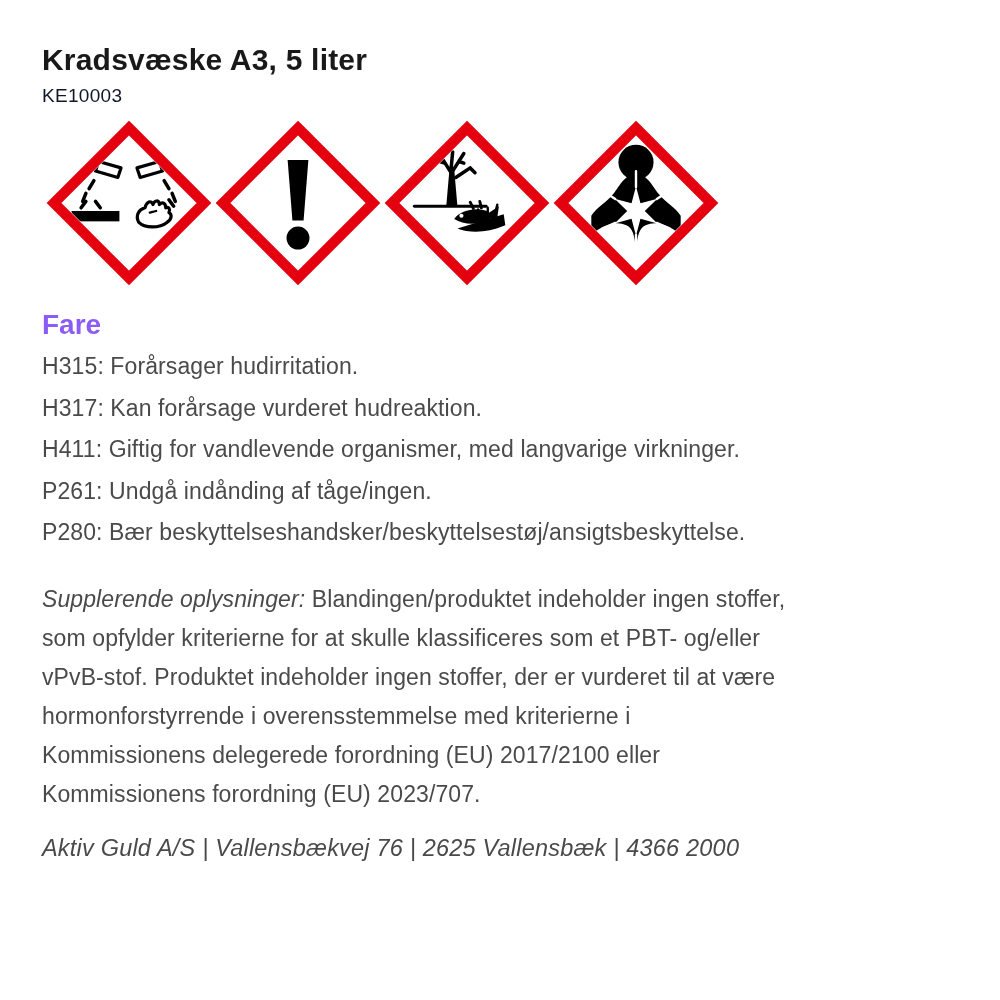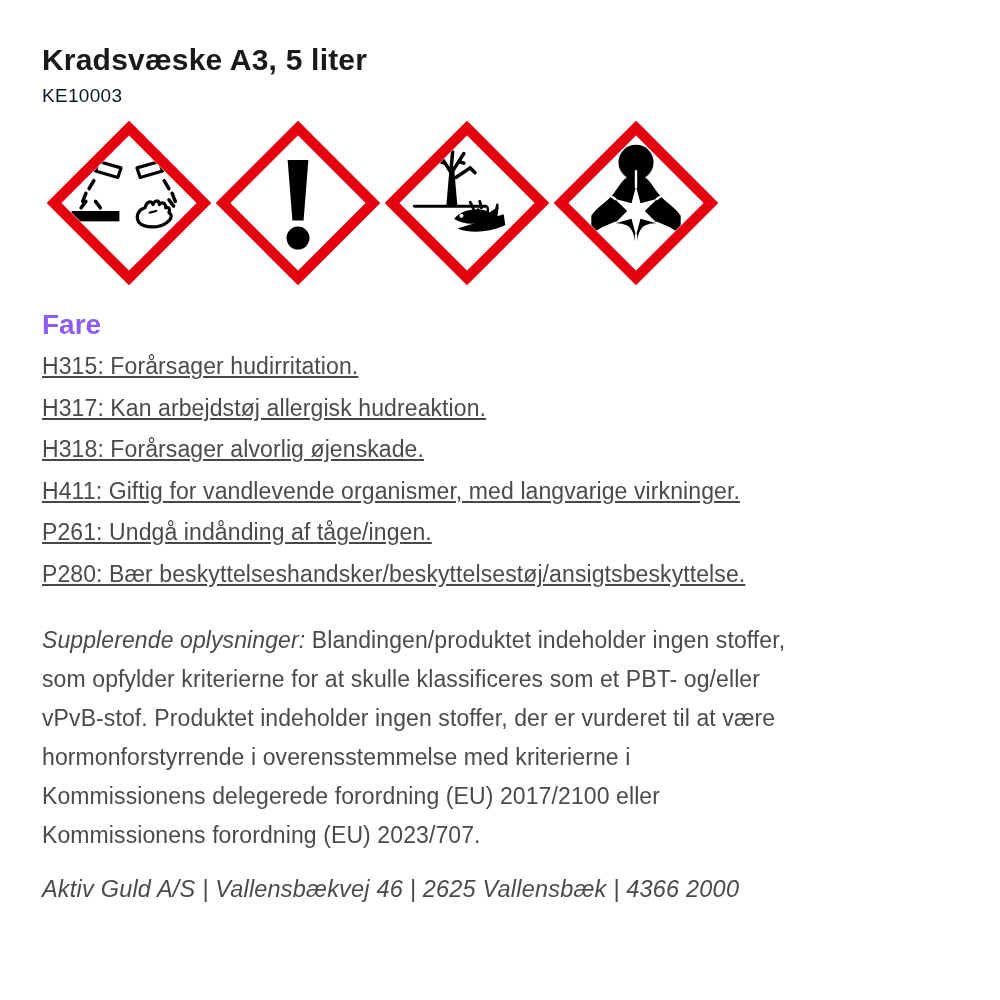--- a/index.html
+++ b/index.html
@@ -33,21 +33,21 @@
   }
   .sym { fill: #000000; }
   .sym-stroke { fill: none; stroke: #000000; stroke-width: 2.2; stroke-linecap: round; }
   .sym-outline { fill: #ffffff; stroke: #000000; stroke-width: 2; stroke-linejoin: round; }
   .crack { stroke: #ffffff; stroke-width: 1.5; fill: none; stroke-linecap: round; }
 
   .signal-word {
     margin-top: 23px;
     font-size: 28px; font-weight: bold; color: #8b5cf6;
   }
-  .statements { margin-top: 5px; text-decoration: underline; }
+  .statements { margin-top: 5px; }
   .statement {
     font-size: 23px; line-height: 41.5px; color: #4a4a4a;
     letter-spacing: 0.1px;
   }
 
   .supplementary {
     margin-top: 26px; max-width: 916px;
     font-size: 23px; line-height: 39px; color: #4a4a4a;
     letter-spacing: 0.1px;
   }
@@ -140,32 +140,31 @@
         <path class="crack" d="M50,40 L50,30 M50,70 L50,78 M63,47.5 L70,43 M37,47.5 L30,43 M63,62.5 L71,66 M37,62.5 L29,66"></path>
       </g>
     </svg>
 
   </div>
 
   <div class="signal-word">Fare</div>
 
   <div class="statements">
     <div class="statement">H315: Forårsager hudirritation.</div>
-    <div class="statement">H317: Kan arbejdstøj allergisk hudreaktion.</div>
-    <div class="statement">H318: Forårsager alvorlig øjenskade.</div>
+    <div class="statement">H317: Kan forårsage vurderet hudreaktion.</div>
     <div class="statement">H411: Giftig for vandlevende organismer, med langvarige virkninger.</div>
     <div class="statement">P261: Undgå indånding af tåge/ingen.</div>
     <div class="statement">P280: Bær beskyttelseshandsker/beskyttelsestøj/ansigtsbeskyttelse.</div>
   </div>
 
   <p class="supplementary">
     <em>Supplerende oplysninger:</em>
     <span class="supp-text">Blandingen/produktet indeholder ingen stoffer,
 som opfylder kriterierne for at skulle klassificeres som et PBT- og/eller
 vPvB-stof. Produktet indeholder ingen stoffer, der er vurderet til at være
 hormonforstyrrende i overensstemmelse med kriterierne i
 Kommissionens delegerede forordning (EU) 2017/2100 eller
 Kommissionens forordning (EU) 2023/707.</span>
   </p>
 
-  <div class="footer-line">Aktiv Guld A/S | Vallensbækvej 46 | 2625 Vallensbæk | 4366 2000</div>
+  <div class="footer-line">Aktiv Guld A/S | Vallensbækvej 76 | 2625 Vallensbæk | 4366 2000</div>
 
 </div>
 
 </body></html>

